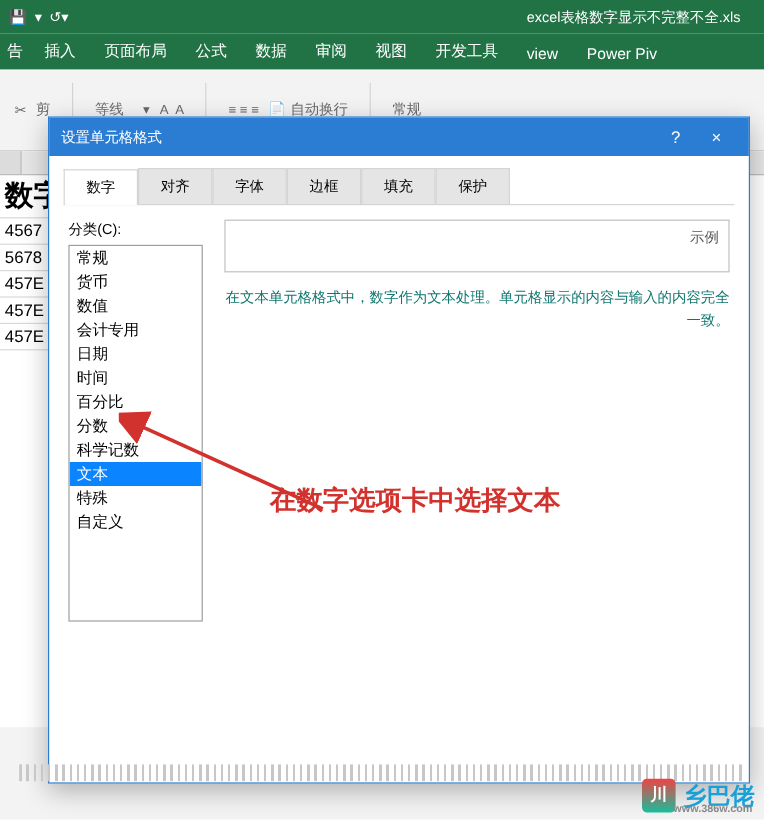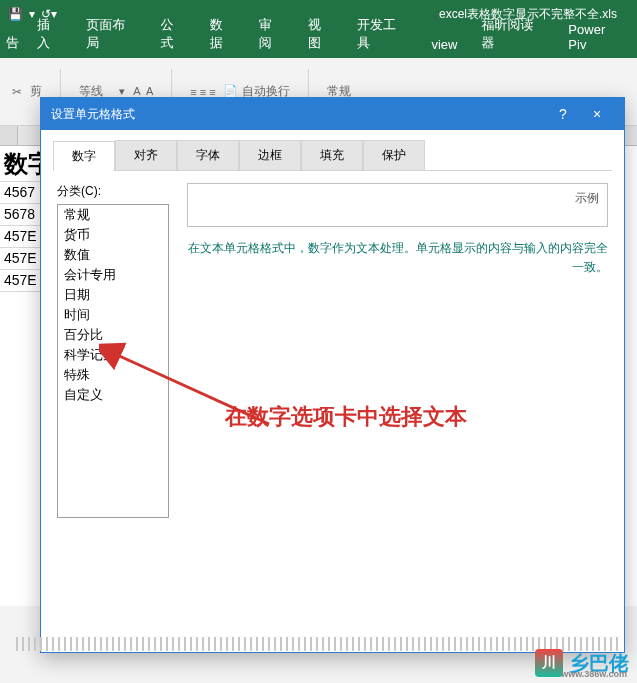--- a/index.html
+++ b/index.html
@@ -75,21 +75,20 @@
 <div class="ribbon-tabs">
   <div class="ribbon-tab" style="padding-left:6px;padding-right:6px;">告</div>
   <div class="ribbon-tab">插入</div>
   <div class="ribbon-tab">页面布局</div>
   <div class="ribbon-tab">公式</div>
   <div class="ribbon-tab">数据</div>
   <div class="ribbon-tab">审阅</div>
   <div class="ribbon-tab">视图</div>
   <div class="ribbon-tab">开发工具</div>
   <div class="ribbon-tab">view</div>
-  <div class="ribbon-tab">福昕阅读器</div>
   <div class="ribbon-tab">Power Piv</div>
 </div>
 
 <div class="ribbon-body">
   <div class="rb-group">
     <span>✂</span>
     <span>剪</span>
   </div>
   <div class="sep"></div>
   <div class="rb-group">
@@ -144,21 +143,23 @@
     <div>
       <div class="cat-label">分类(C):</div>
       <div class="cat-list">
         <div class="cat-item">常规</div>
         <div class="cat-item">货币</div>
         <div class="cat-item">数值</div>
         <div class="cat-item">会计专用</div>
         <div class="cat-item">日期</div>
         <div class="cat-item">时间</div>
         <div class="cat-item">百分比</div>
+        <div class="cat-item">分数</div>
         <div class="cat-item">科学记数</div>
+        <div class="cat-item selected">文本</div>
         <div class="cat-item">特殊</div>
         <div class="cat-item">自定义</div>
       </div>
     </div>
     <div class="right-pane">
       <div class="sample-box">
         <span>示例</span>
       </div>
       <div class="desc">在文本单元格格式中，数字作为文本处理。单元格显示的内容与输入的内容完全一致。</div>
     </div>

